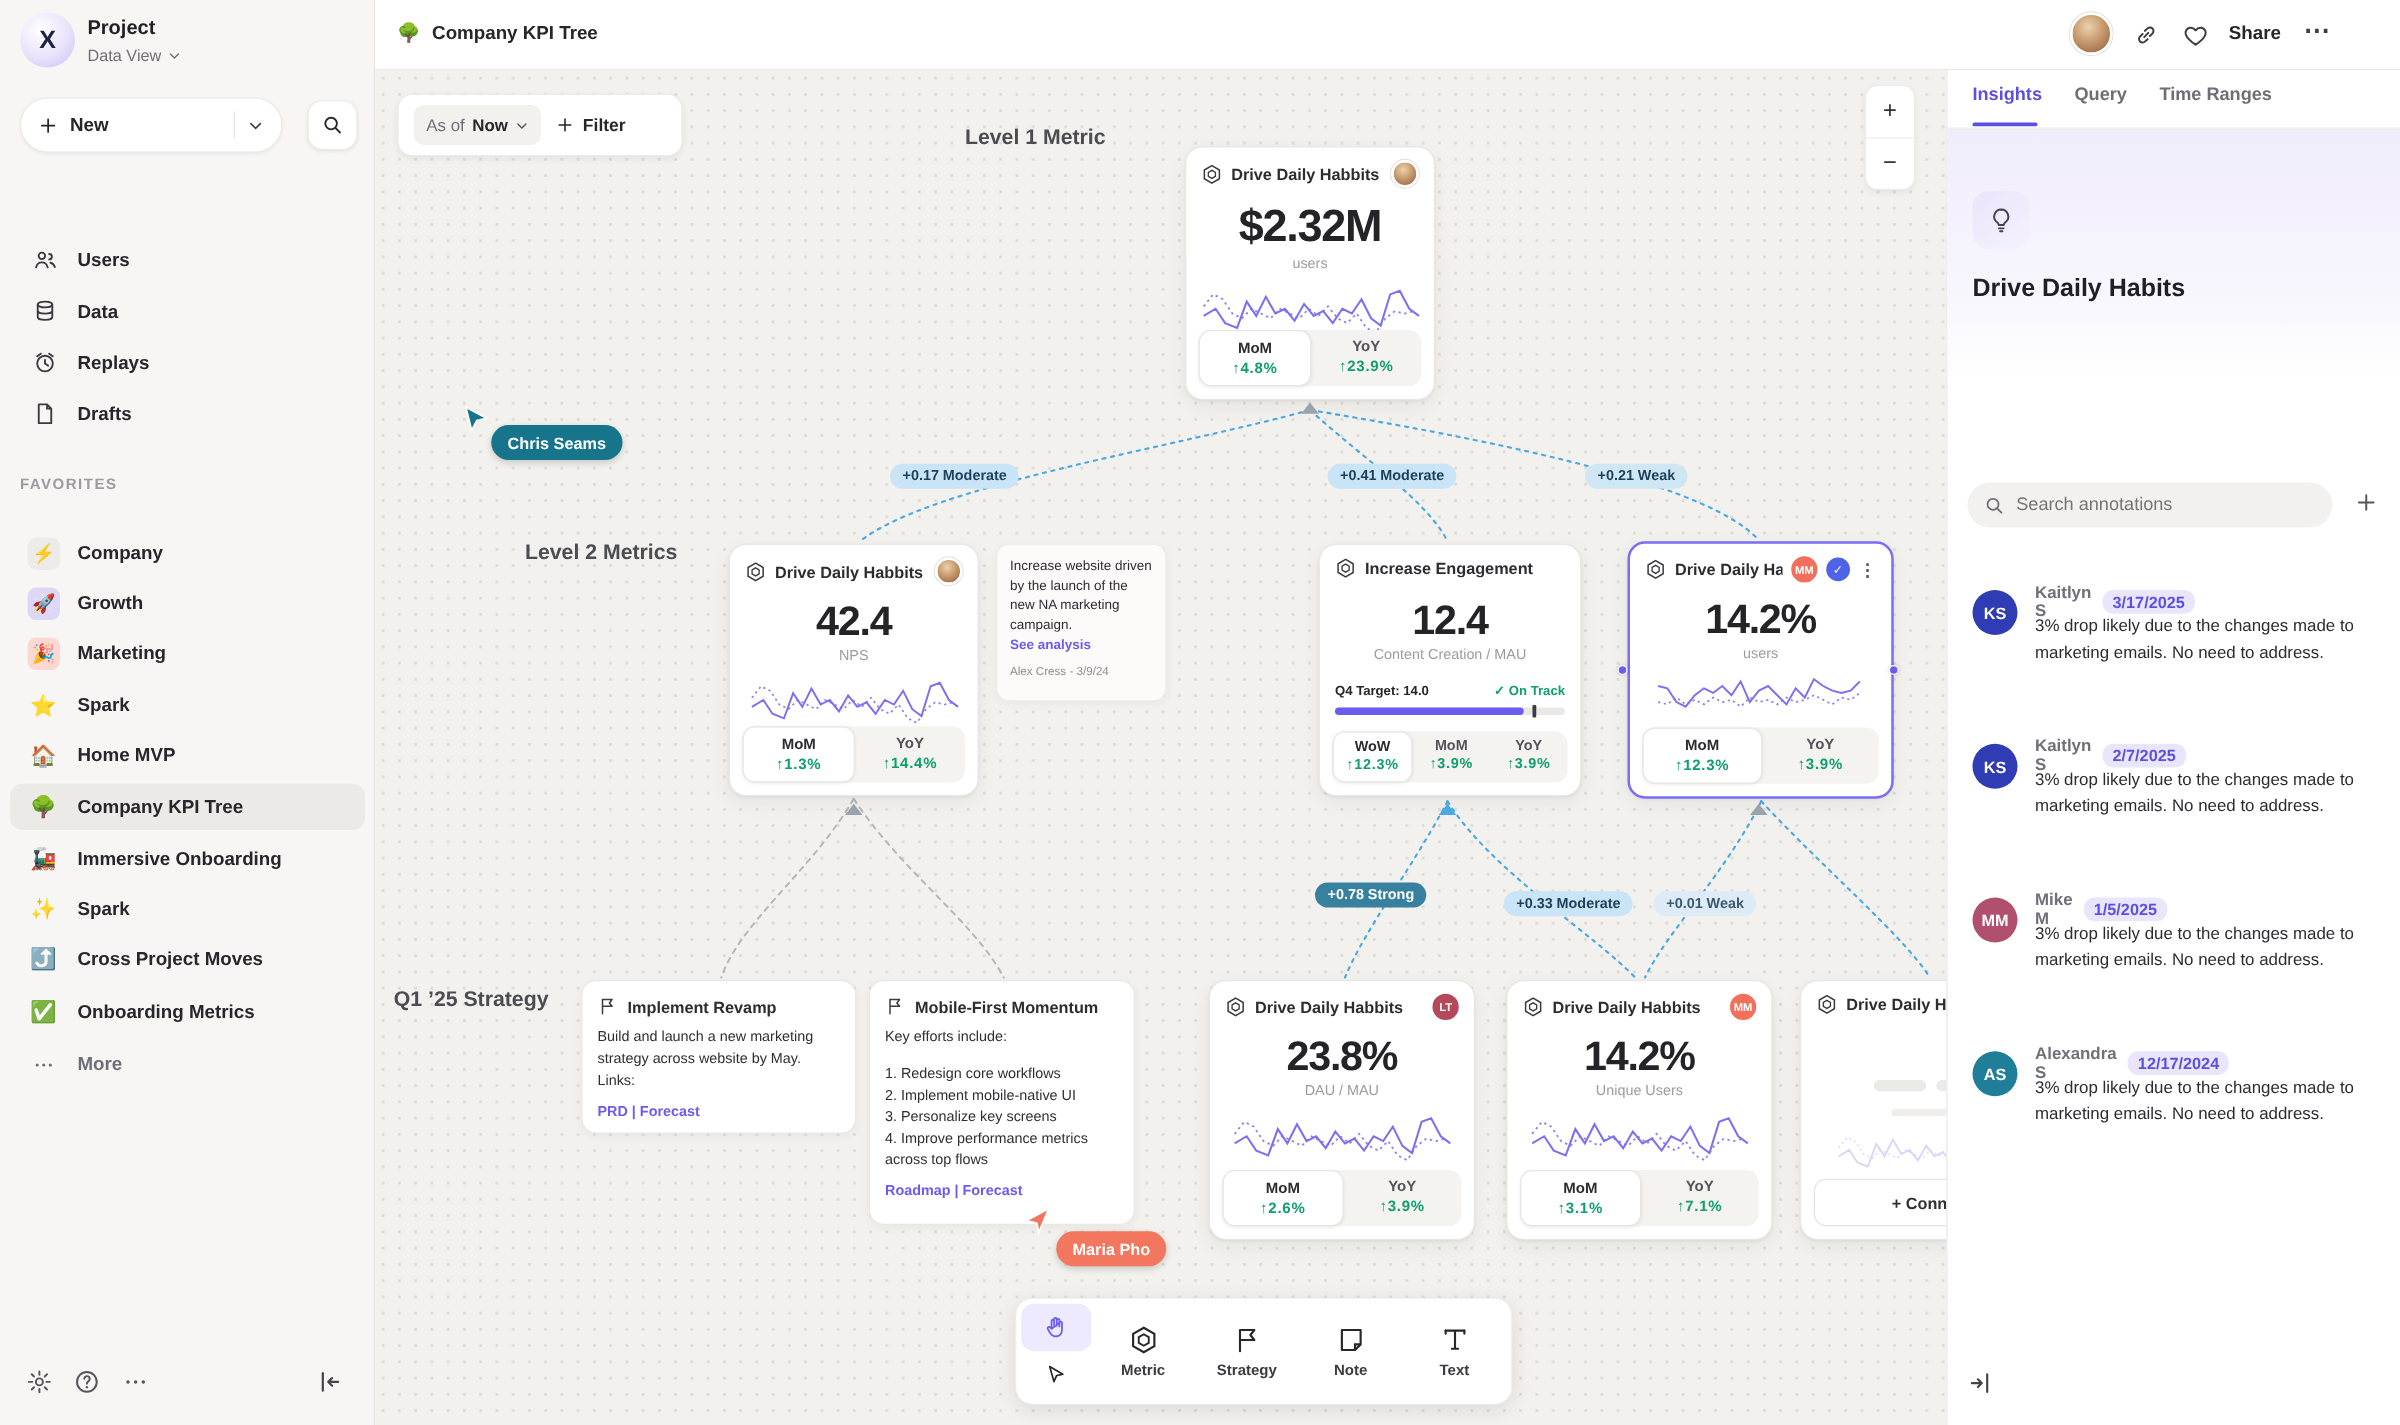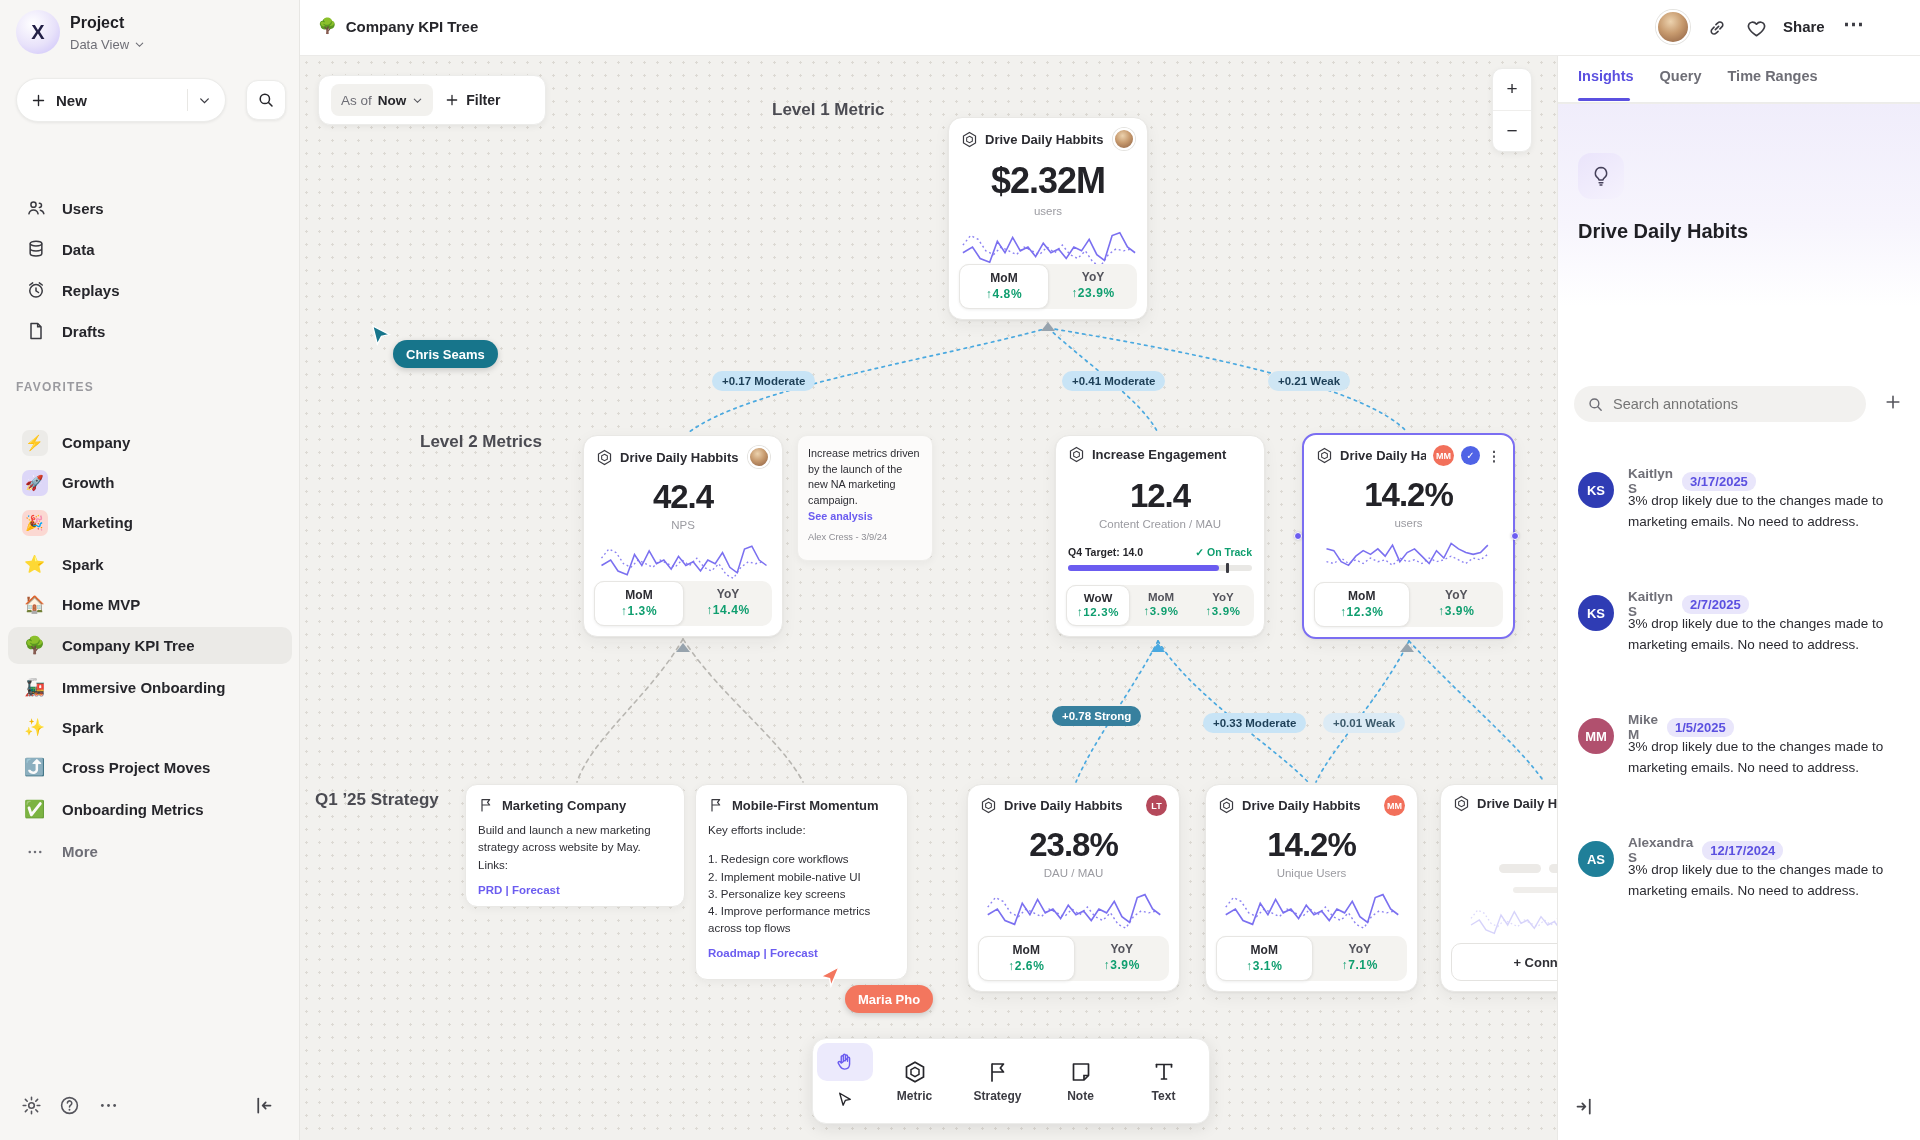--- a/index.html
+++ b/index.html
@@ -338,21 +338,21 @@
       </div>
       <div class="cell">
         <div class="sl">YoY</div>
         <div class="sv">↑14.4%</div>
       </div>
     </div>
   </div>
   <div class="abs tri" style="left:376px;top:587px"></div>
 
   <div class="abs note" style="left:497px;top:379px;width:136px;height:126px">
-    <div style="font-size:10.8px;line-height:1.45;color:#2d2d33">Increase metrics driven by the launch of the new NA marketing campaign.</div>
+    <div style="font-size:10.8px;line-height:1.45;color:#2d2d33">Increase website driven by the launch of the new NA marketing campaign.</div>
     <div class="plink" style="font-size:10.8px;margin-top:1px">See analysis</div>
     <div style="font-size:9.3px;color:#8d8d93;margin-top:10px">Alex Cress - 3/9/24</div>
   </div>
 
   <div class="abs card" style="left:755px;top:379px;width:210px;height:202px">
     <div class="card-h">
       <svg width="17" height="17" viewBox="0 0 24 24" style="color:#3a3a40">
           <path d="M12 2.2l8.5 4.9v9.8L12 21.8l-8.5-4.9V7.1z" fill="none" stroke="currentColor" stroke-width="1.7"></path>
           <path d="M12 7.4l4 2.3v4.6l-4 2.3-4-2.3V9.7z" fill="none" stroke="currentColor" stroke-width="1.5"></path>
         </svg>
@@ -423,21 +423,21 @@
   <div class="abs edge-badge" style="left:752px;top:650px;background:#37809e;color:#fff">+0.78 Strong</div>
   <div class="abs edge-badge" style="left:903px;top:657px">+0.33 Moderate</div>
   <div class="abs edge-badge" style="left:1023px;top:657px;background:#dcebf5;color:#3c5a6b">+0.01 Weak</div>
 
   <div class="abs snote" style="left:165px;top:728px;width:220px;height:123px">
     <div class="snote-h">
       <svg width="16" height="16" viewBox="0 0 24 24">
           <path d="M6 21V4" stroke="#3a3a40" stroke-width="1.8" stroke-linecap="round"></path>
           <path d="M6 4h11.5l-3.2 4 3.2 4H6" fill="none" stroke="#3a3a40" stroke-width="1.8" stroke-linejoin="round"></path>
         </svg>
-      <span>Marketing Company</span>
+      <span>Implement Revamp</span>
     </div>
     <div class="snote-b">Build and launch a new marketing strategy across website by May. Links:</div>
     <div class="plink" style="font-size:11.5px;margin-top:10px">PRD | Forecast</div>
   </div>
 
   <div class="abs snote" style="left:395px;top:728px;width:213px;height:196px">
     <div class="snote-h">
       <svg width="16" height="16" viewBox="0 0 24 24">
           <path d="M6 21V4" stroke="#3a3a40" stroke-width="1.8" stroke-linecap="round"></path>
           <path d="M6 4h11.5l-3.2 4 3.2 4H6" fill="none" stroke="#3a3a40" stroke-width="1.8" stroke-linejoin="round"></path>

